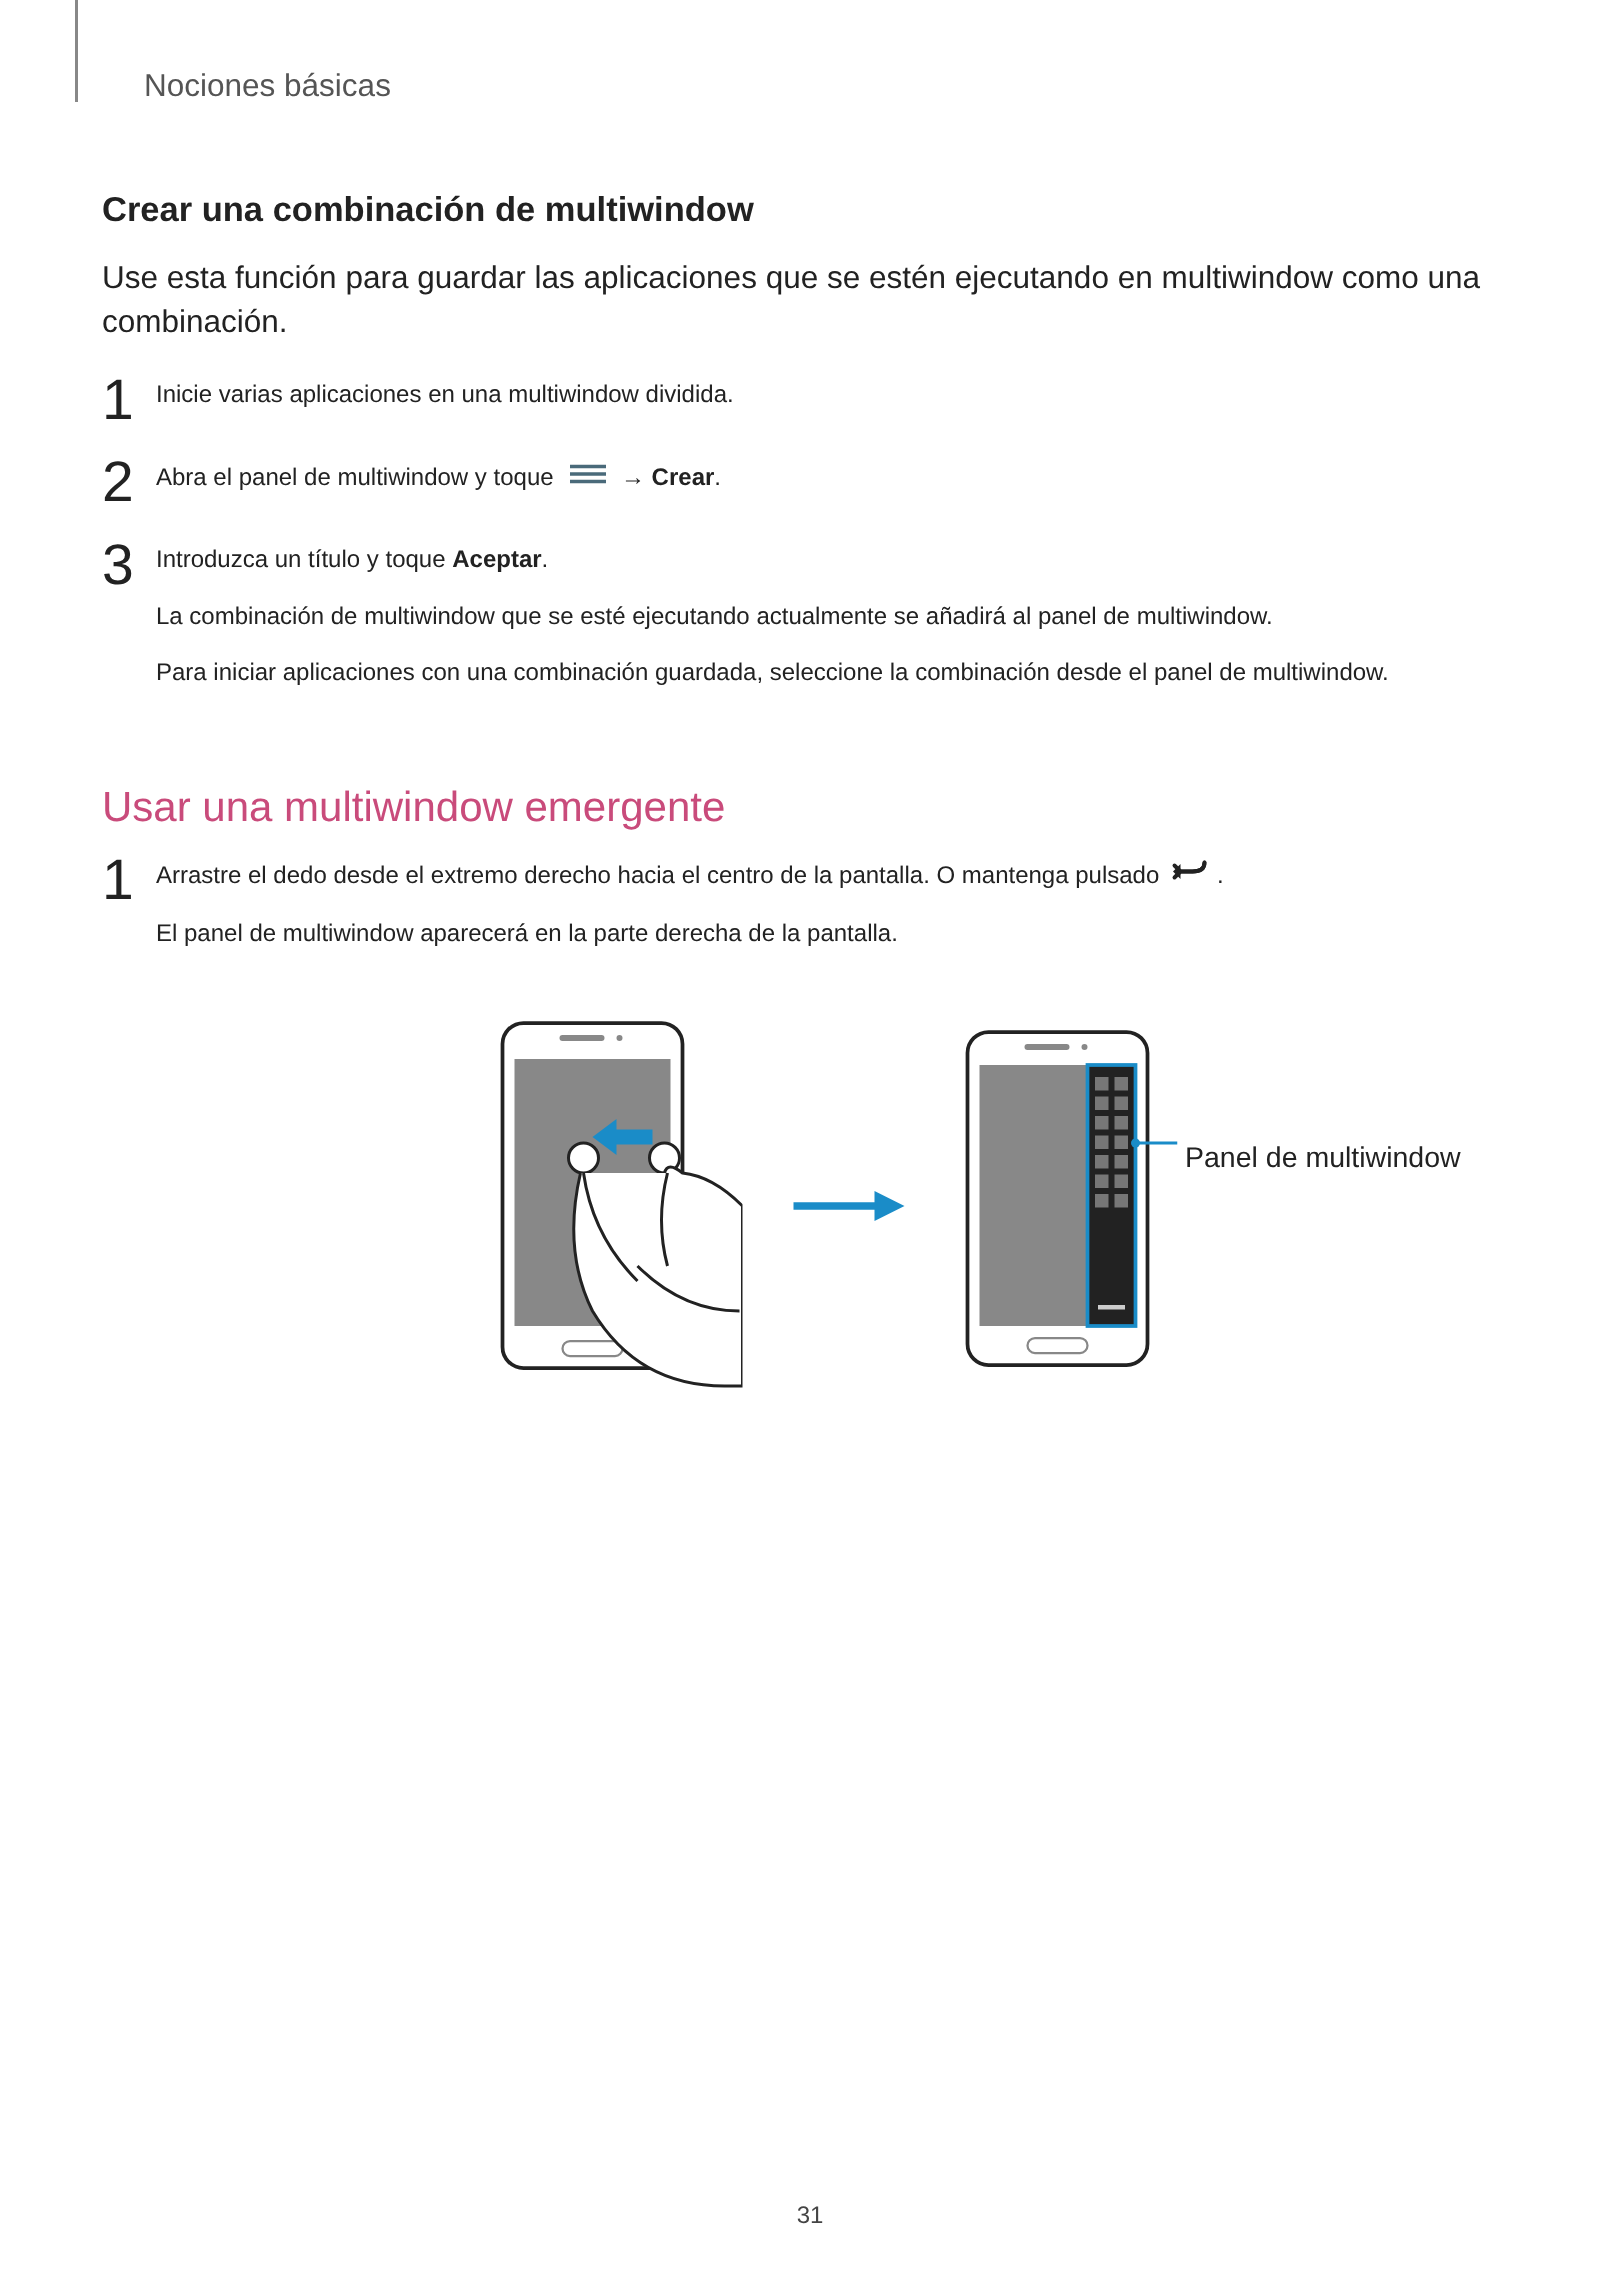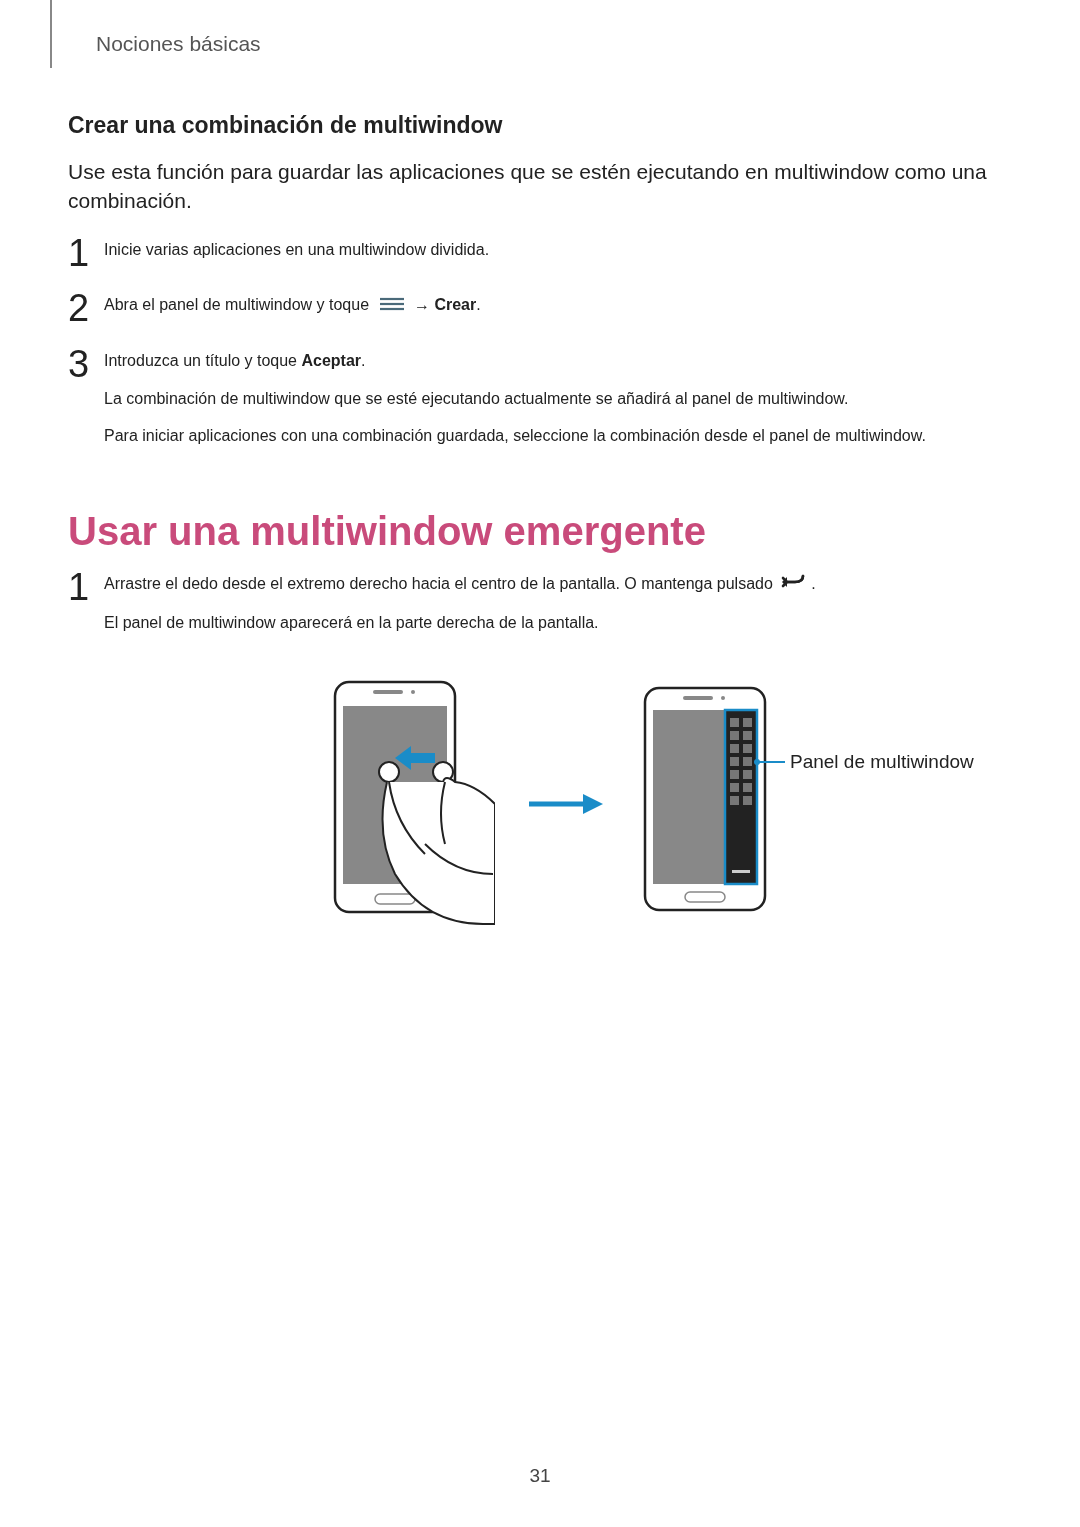--- a/index.html
+++ b/index.html
@@ -5,21 +5,21 @@
   * { margin: 0; padding: 0; box-sizing: border-box; }
   body {
     font-family: Arial, Helvetica, sans-serif;
     width: 1080px;
     height: 1527px;
     background: #fff;
     color: #222;
     position: relative;
   }
   .page {
-    padding: 32px 68px 0 68px;
+    padding: 46px 68px 0 68px;
   }
   .header-rule {
     position: absolute;
     top: 0;
     left: 50px;
     width: 2px;
     height: 68px;
     background: #888;
   }
   .breadcrumb {
@@ -63,22 +63,22 @@
     line-height: 1.45;
   }
   .step-body p { margin-bottom: 14px; }
   .step-body .indent { margin-left: 0; }
   .inline-icon {
     display: inline-block;
     vertical-align: middle;
     margin: 0 4px;
   }
   h2.section {
-    font-size: 40px;
-    font-weight: bold;
+    font-size: 28px;
+    font-weight: normal;
     color: #c94b7b;
     margin-top: 48px;
     margin-bottom: 18px;
   }
   .illustration-row {
     display: flex;
     align-items: center;
     justify-content: center;
     gap: 30px;
     margin-top: 26px;
@@ -87,21 +87,21 @@
     position: absolute;
     font-size: 19px;
     color: #222;
     white-space: nowrap;
   }
   .page-num {
     position: absolute;
     bottom: 40px;
     left: 50%;
     transform: translateX(-50%);
-    font-size: 19px;
+    font-size: 16px;
     color: #444;
   }
   strong { font-weight: bold; }
 </style>
 </head>
 <body>
 
 <div class="header-rule"></div>
 
 <div class="page">
@@ -227,19 +227,19 @@
           <rect x="95" y="114" width="9" height="9"></rect>
             <rect x="108" y="114" width="9" height="9"></rect>
         </g>
         <rect x="97" y="188" width="18" height="3" fill="#ccc"></rect>
 
         <rect x="90" y="28" width="32" height="174" fill="none" stroke="#1a8cc8" stroke-width="2.5"></rect>
 
         <line x1="122" y1="80" x2="150" y2="80" stroke="#1a8cc8" stroke-width="2"></line>
         <circle cx="122" cy="80" r="3" fill="#1a8cc8"></circle>
       </svg>
-      <div class="callout-label" style="left:155px; top:69px;">Panel de multiwindow</div>
+      <div class="callout-label" style="left:155px; top:80px;">Panel de multiwindow</div>
     </div>
   </div>
 
 </div>
 
 <div class="page-num">31</div>
 
 </body></html>

